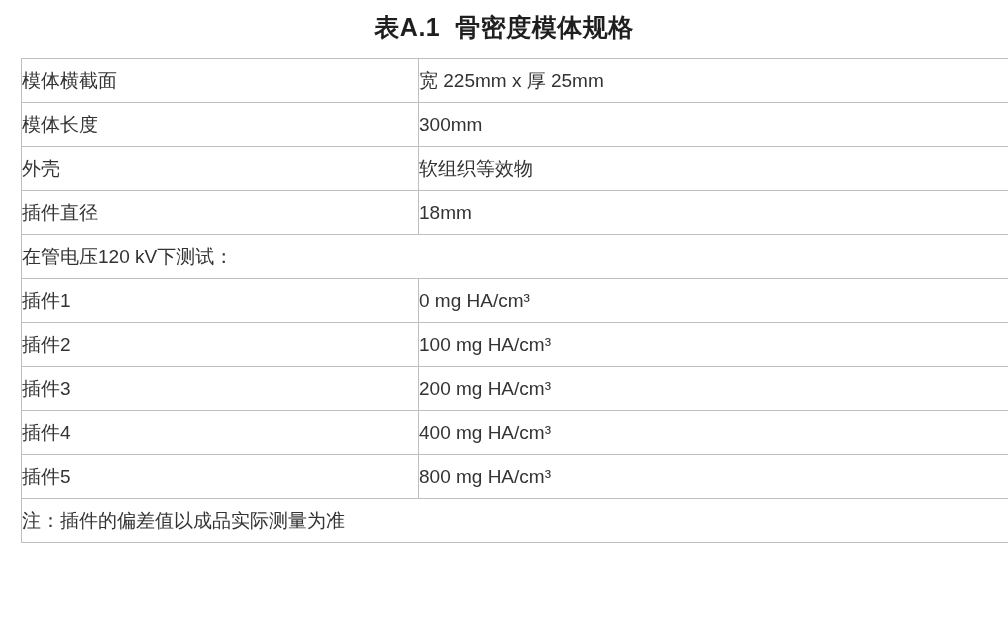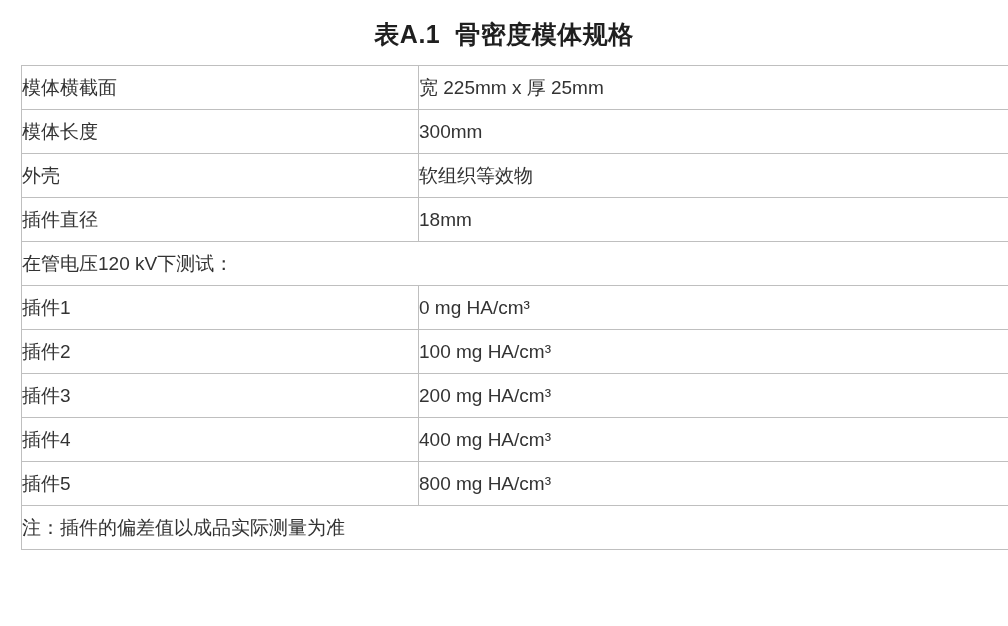--- a/index.html
+++ b/index.html
@@ -20,21 +20,21 @@
     color: var(--text-color);
     overflow: hidden;
   }
   .page {
     width: 1008px;
     height: 626px;
     position: relative;
   }
   .title {
     margin: 0;
-    padding-top: 19px;
+    padding-top: 12px;
     text-align: center;
     font-size: 25px;
     line-height: 30px;
     font-weight: bold;
     color: var(--title-color);
     letter-spacing: 0.5px;
     white-space: pre-wrap;
   }
   table.spec-table {
     border-collapse: collapse;

